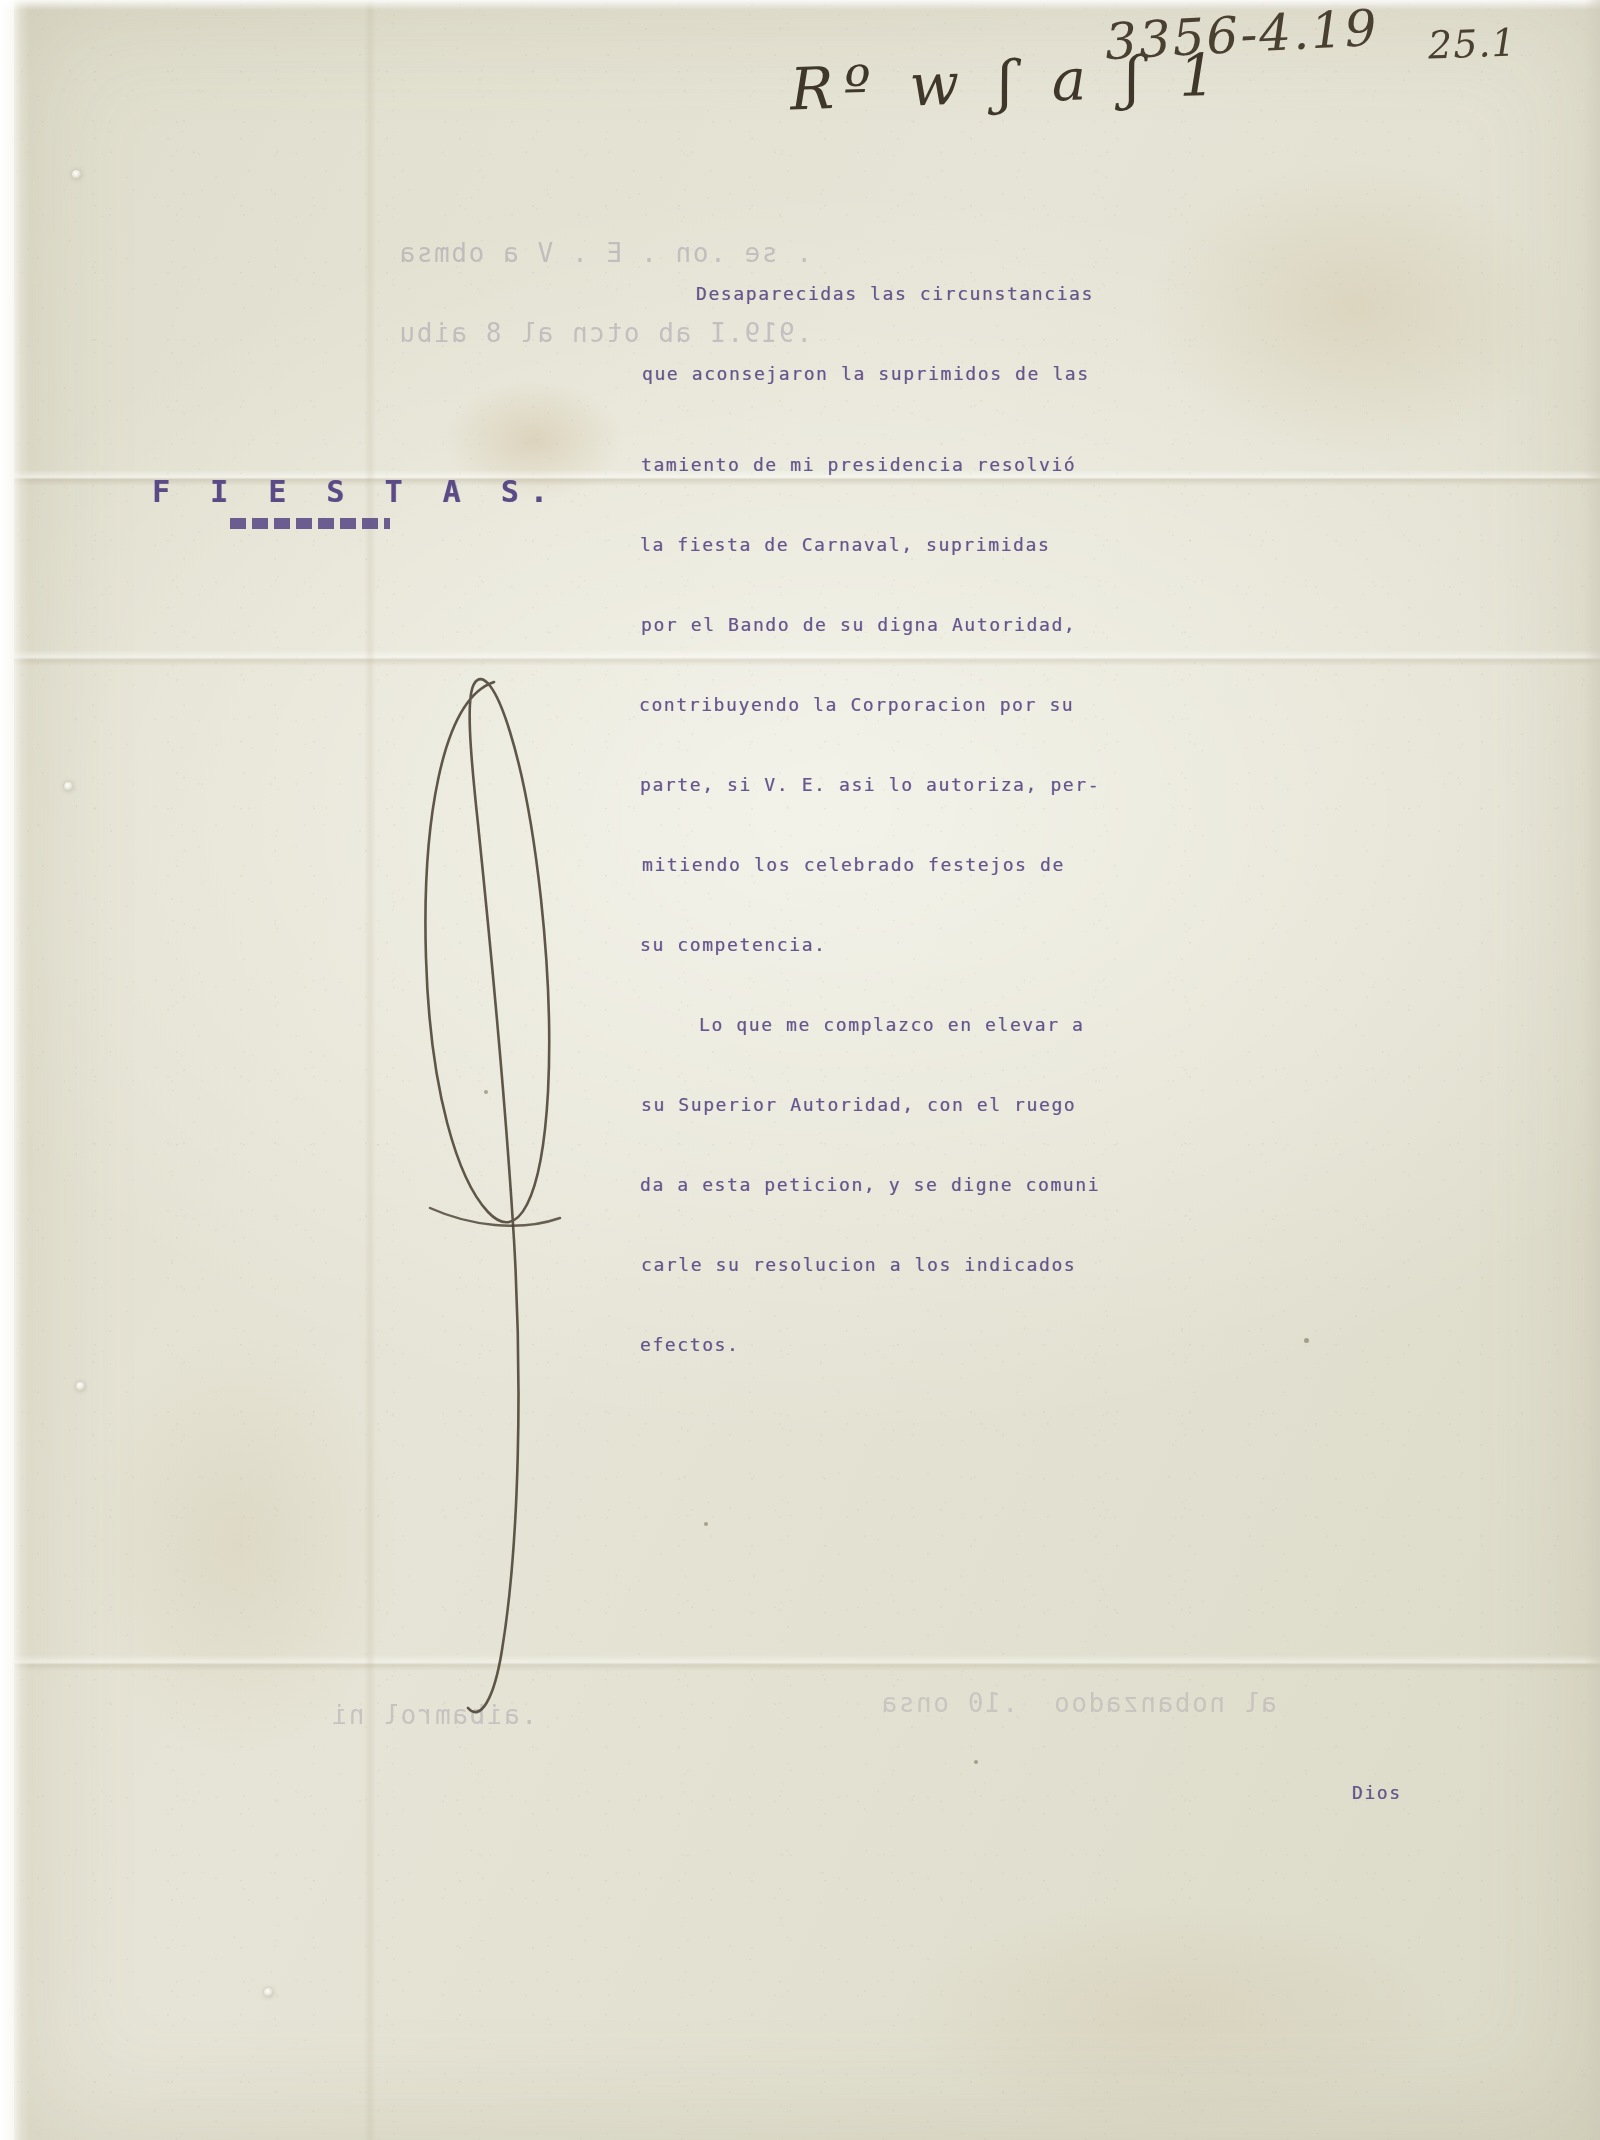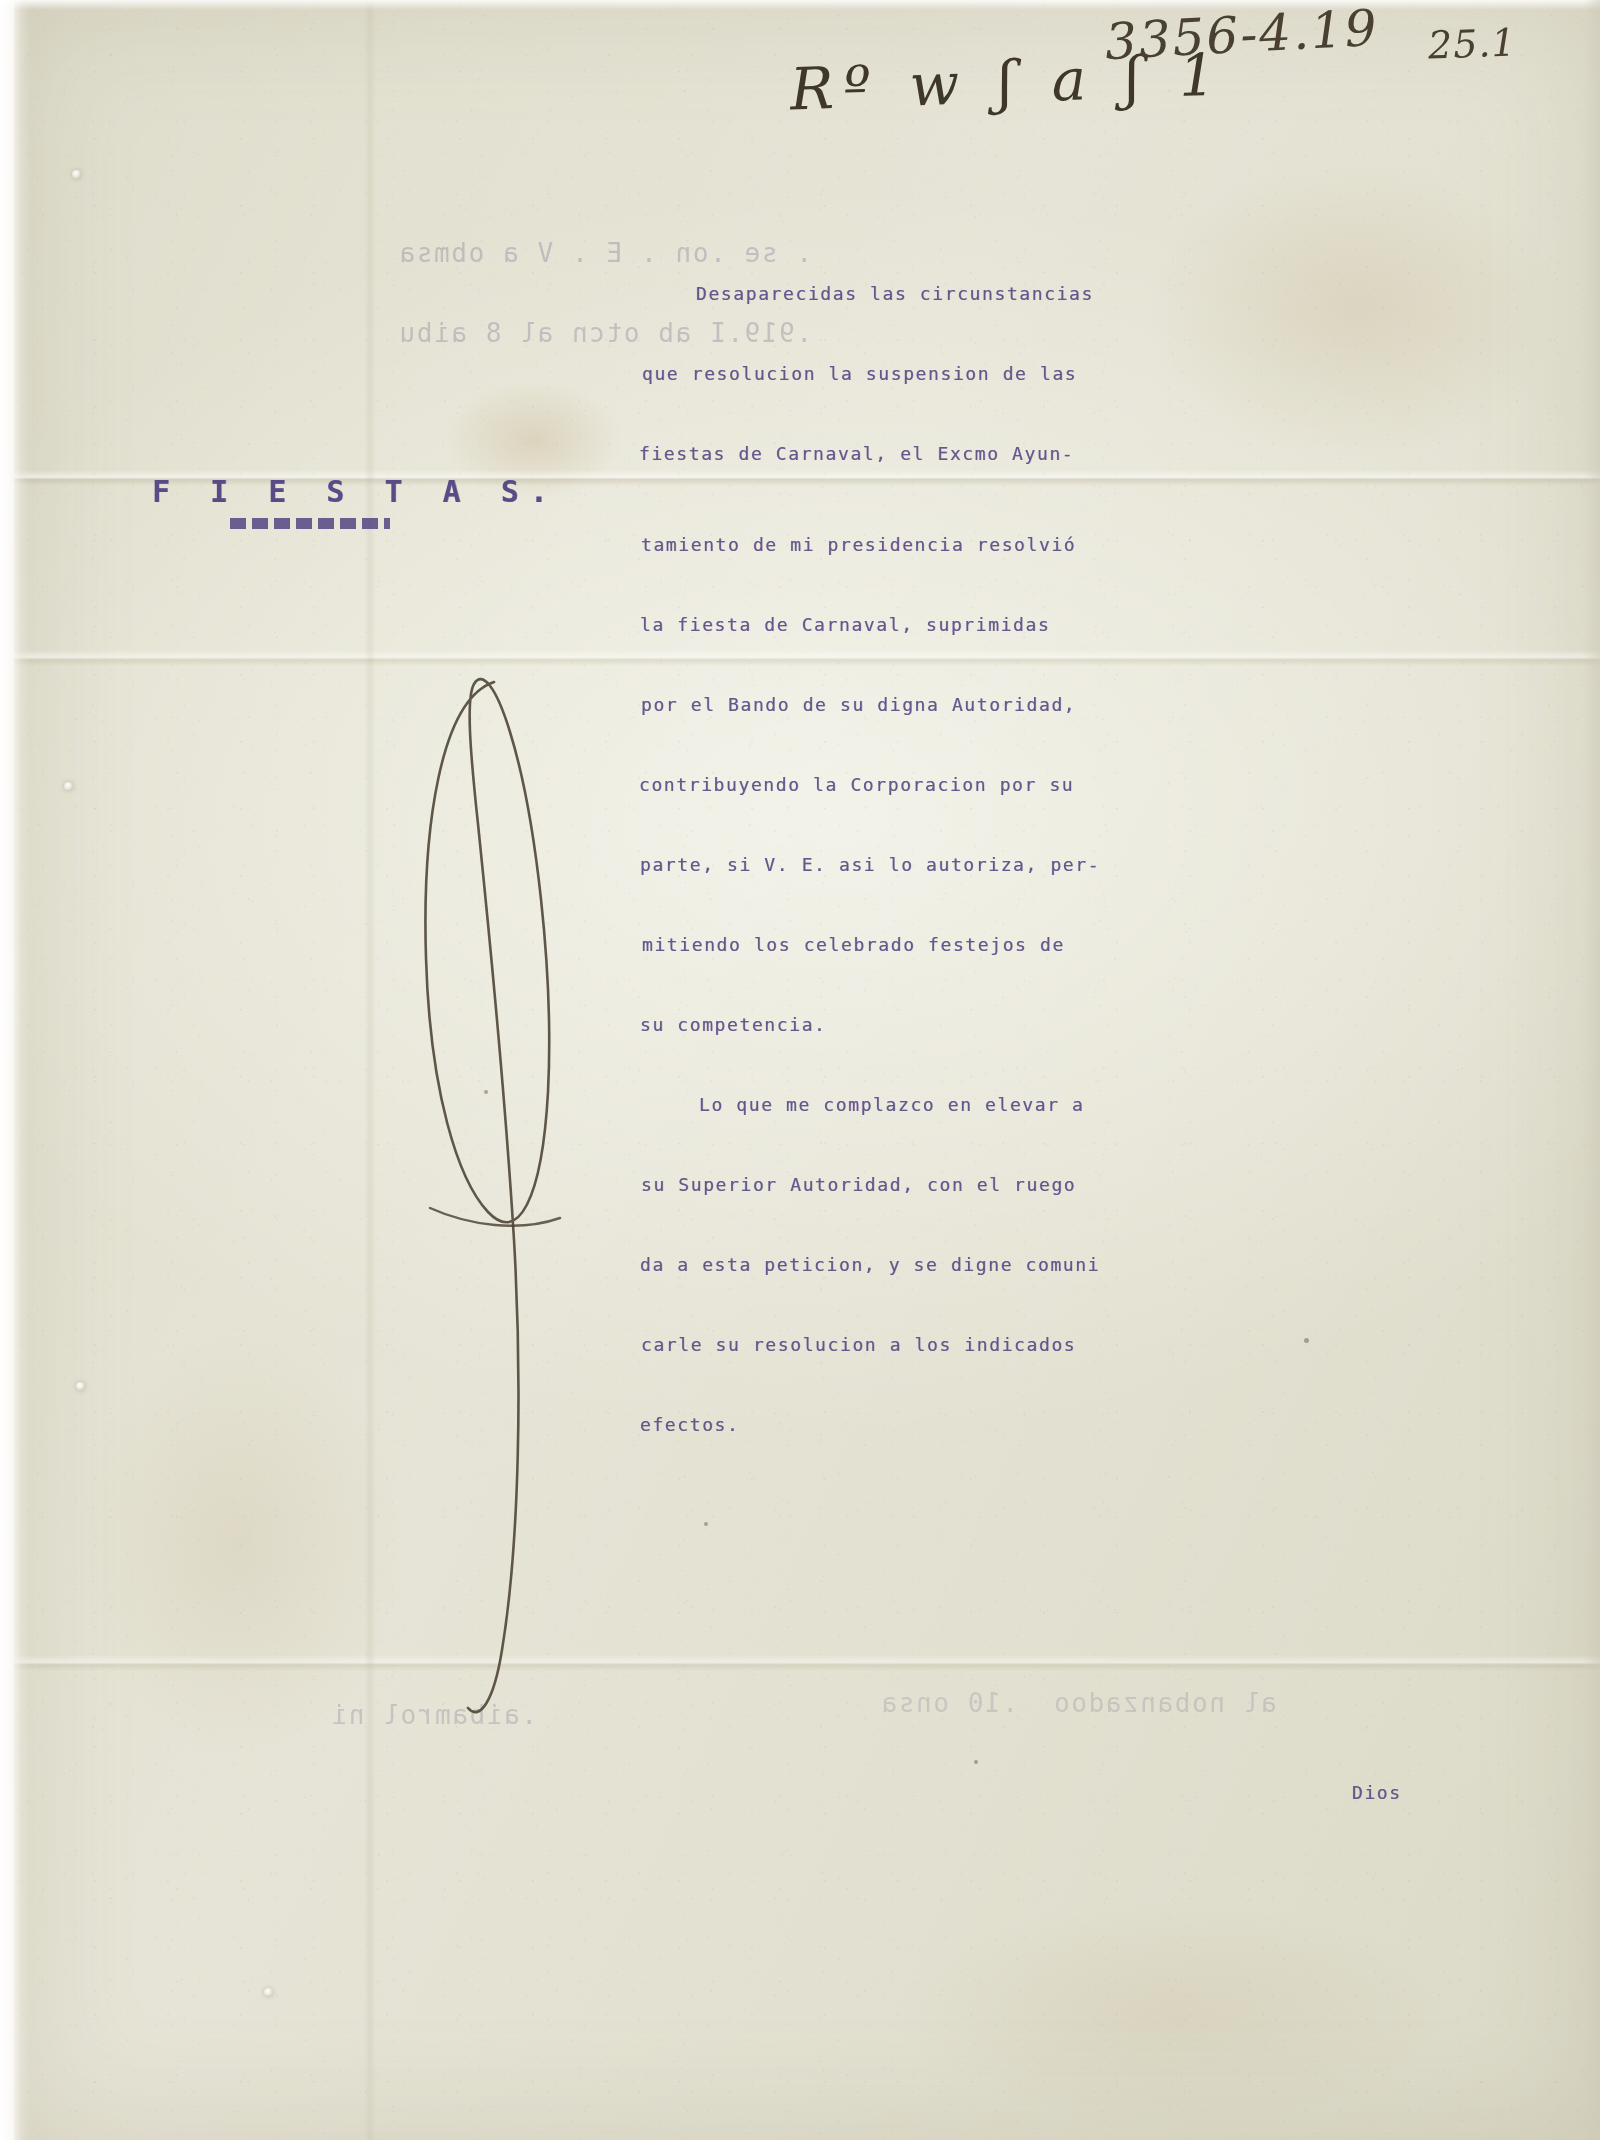--- a/index.html
+++ b/index.html
@@ -268,22 +268,21 @@
     <path d="M 60 568 C 100 586, 150 592, 190 578" fill="none" stroke="#4a4132" stroke-width="2.4" stroke-linecap="round" opacity="0.82"></path>
   </svg>
 
   <div id="margin-head">
     <div class="heading-text">F I E S T A S.</div>
     <div class="heading-rule"></div>
   </div>
 
   <div id="body-block">
       <div class="typed" style="padding-left: 56px; margin-left: 0px;">Desaparecidas las circunstancias</div>
-      <div class="typed" style="margin-left: 2px;">que resolucion la suspension de las</div>
-      <div class="typed" style="margin-left: -1px;">fiestas de Carnaval, el Excmo Ayun-</div>
+      <div class="typed" style="margin-left: 2px;">que aconsejaron la suprimidos de las</div>
       <div class="typed" style="margin-left: 1px; margin-top: 11px;">tamiento de mi presidencia resolvió</div>
       <div class="typed" style="margin-left: 0px;">la fiesta de Carnaval, suprimidas</div>
       <div class="typed" style="margin-left: 1px;">por el Bando de su digna Autoridad,</div>
       <div class="typed" style="margin-left: -1px;">contribuyendo la Corporacion por su</div>
       <div class="typed" style="margin-left: 0px;">parte, si V. E. asi lo autoriza, per-</div>
       <div class="typed" style="margin-left: 2px;">mitiendo los celebrado festejos de</div>
       <div class="typed" style="margin-left: 0px;">su competencia.</div>
       <div class="typed" style="padding-left: 56px; margin-left: 3px;">Lo que me complazco en elevar a</div>
       <div class="typed" style="margin-left: 1px;">su Superior Autoridad, con el ruego</div>
       <div class="typed" style="margin-left: 0px;">da a esta peticion, y se digne comuni</div>

